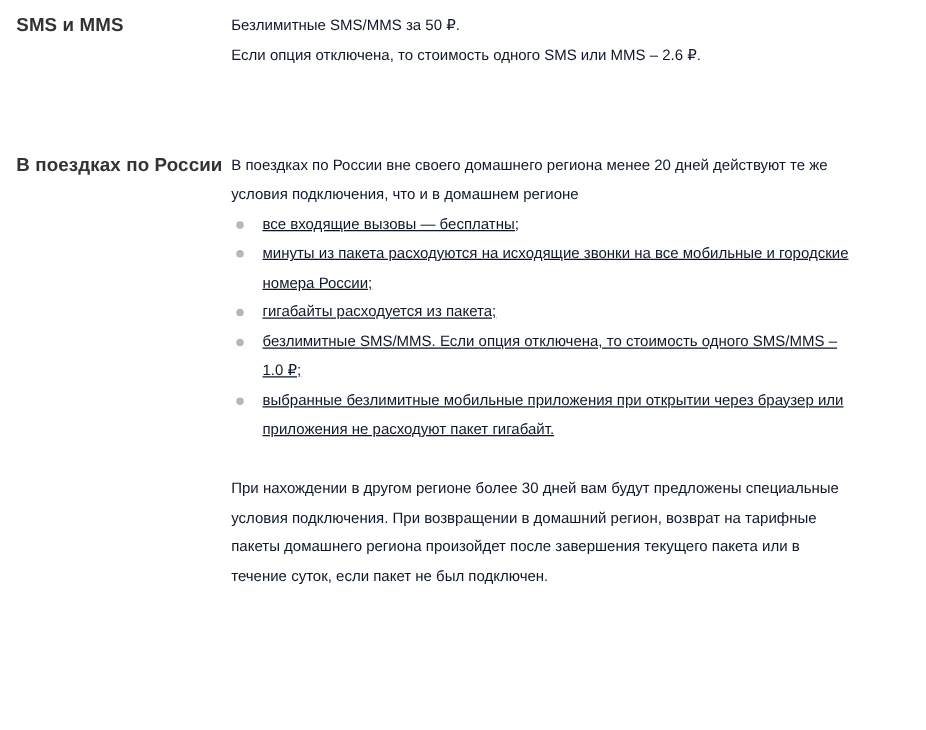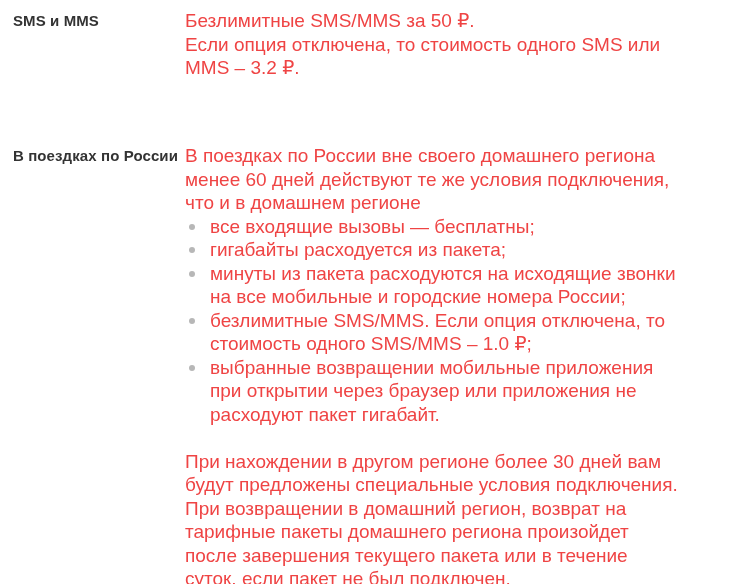--- a/index.html
+++ b/index.html
@@ -24,36 +24,37 @@
   }
   .row-label {
     font-size: 15px;
     line-height: 23.5px;
     font-weight: bold;
     color: #333333;
     letter-spacing: 0.1px;
   }
   .row-content {
     max-width: 556px;
-    font-size: 19px;
+    font-size: 12px;
     line-height: 23.5px;
-    color: #ef4444;
+    color: #0f172a;
   }
   .para { margin: 0; }
   .para + .para { margin-top: 23.5px; }
   .bullet-list + .para { margin-top: 23.5px; }
   .line { min-height: 23.5px; }
   .bullet-list {
     list-style: none;
     margin: 0;
     padding: 0;
   }
   .bullet-item {
     position: relative;
     padding-left: 25px;
+    text-decoration: underline;
   }
   .dot {
     position: absolute;
     left: 4px;
     top: 9px;
     width: 6px;
     height: 6px;
     border-radius: 50%;
     background: #b7b7b7;
   }
@@ -61,38 +62,38 @@
 </head>
 <body>
 
 <main class="page">
   <div id="sections">
       <section class="tariff-section">
         <h3 class="row-label">SMS и MMS</h3>
         <div class="row-content">
           <div class="para">
             <div class="line">Безлимитные SMS/MMS за 50 ₽.</div>
-            <div class="line">Если опция отключена, то стоимость одного SMS или MMS – 3.2 ₽.</div>
+            <div class="line">Если опция отключена, то стоимость одного SMS или MMS – 2.6 ₽.</div>
           </div>
           <div class="para">
           </div>
         </div>
       </section>
       <section class="tariff-section">
         <h3 class="row-label">В поездках по России</h3>
         <div class="row-content">
           <div class="para">
-            <div class="line">В поездках по России вне своего домашнего региона менее 60 дней действуют те же условия подключения, что и в домашнем регионе</div>
+            <div class="line">В поездках по России вне своего домашнего региона менее 20 дней действуют те же условия подключения, что и в домашнем регионе</div>
           </div>
           <ul class="bullet-list">
             <li class="bullet-item"><span class="dot"></span><span class="li-text">все входящие вызовы — бесплатны;</span></li>
+            <li class="bullet-item"><span class="dot"></span><span class="li-text">минуты из пакета расходуются на исходящие звонки на все мобильные и городские номера России;</span></li>
             <li class="bullet-item"><span class="dot"></span><span class="li-text">гигабайты расходуется из пакета;</span></li>
-            <li class="bullet-item"><span class="dot"></span><span class="li-text">минуты из пакета расходуются на исходящие звонки на все мобильные и городские номера России;</span></li>
             <li class="bullet-item"><span class="dot"></span><span class="li-text">безлимитные SMS/MMS. Если опция отключена, то стоимость одного SMS/MMS – 1.0 ₽;</span></li>
-            <li class="bullet-item"><span class="dot"></span><span class="li-text">выбранные возвращении мобильные приложения при открытии через браузер или приложения не расходуют пакет гигабайт.</span></li>
+            <li class="bullet-item"><span class="dot"></span><span class="li-text">выбранные безлимитные мобильные приложения при открытии через браузер или приложения не расходуют пакет гигабайт.</span></li>
           </ul>
           <div class="para">
             <div class="line">При нахождении в другом регионе более 30 дней вам будут предложены специальные условия подключения. При возвращении в домашний регион, возврат на тарифные пакеты домашнего региона произойдет после завершения текущего пакета или в течение суток, если пакет не был подключен.</div>
           </div>
         </div>
       </section>
     </div>
 </main>
 
 </body></html>

